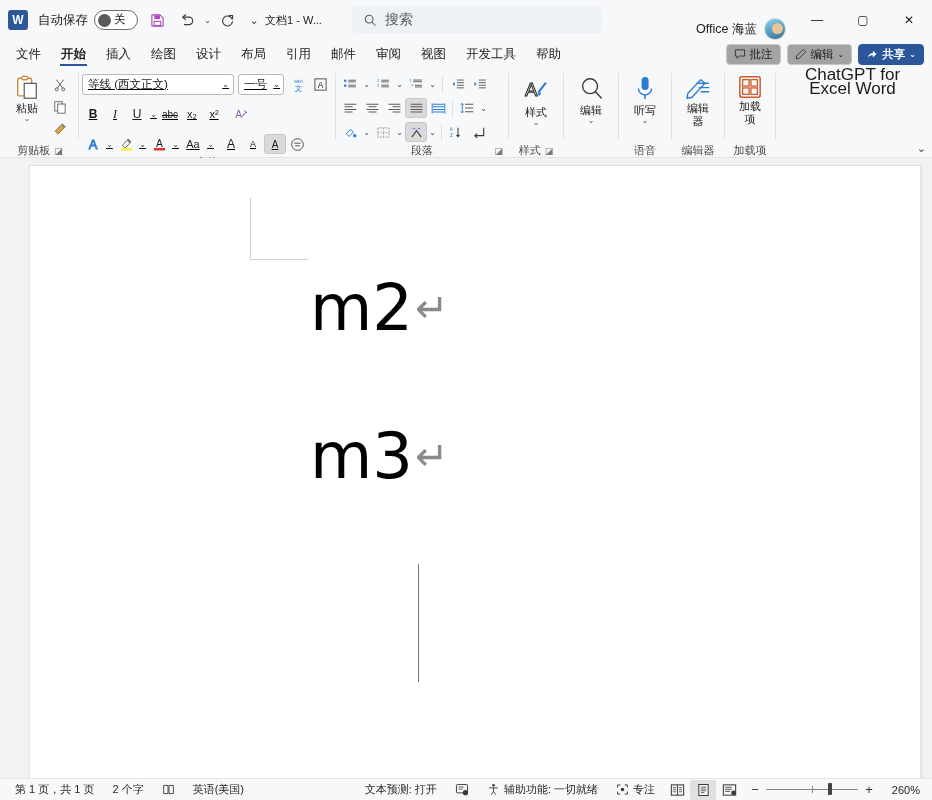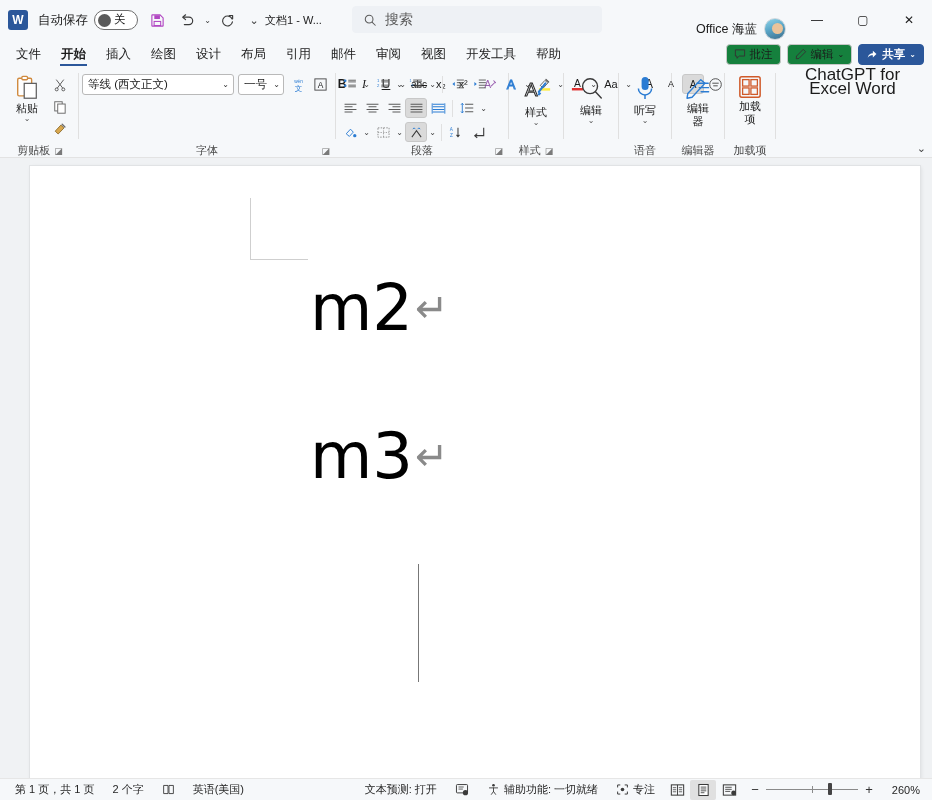--- a/index.html
+++ b/index.html
@@ -67,21 +67,21 @@
   .tab {
     padding: 0 10px; font-size: 12.5px; color:#1b1b1b; display:flex; align-items:center;
     position:relative; white-space: nowrap;
   }
   .tab.active { font-weight: bold; }
   .tab.active::after {
     content:""; position:absolute; left:9px; right:9px; bottom:2px; height:2px; background:#2b579a;
   }
   .tabs-right { margin-left:auto; display:flex; align-items:center; gap:6px; padding-right: 8px; }
   .pillbtn {
-    height: 21px; border:1px solid #c7c7c7; border-radius: 4px; background:#15803d;
+    height: 21px; border:1px solid #c7c7c7; border-radius: 4px; background:#a3a3a3;
     display:flex; align-items:center; gap:4px; padding: 0 7px; font-size:11.5px; color:#1b1b1b;
   }
   .pillbtn.share { background:#2b579a; border-color:#2b579a; color:#fff; font-weight:600; }
 
   
   .ribbon {
     flex:0 0 90px; height: 90px; background:#f6f8fa; display:flex; align-items:stretch;
     border-bottom: 1px solid #e3e3e3; position: relative; padding-left: 2px;
   }
   .grp { display:flex; flex-direction:column; position:relative; padding: 3px 3px 0 3px; }
@@ -314,21 +314,21 @@
       </div>
       <div class="grp-label">
         <span>剪贴板</span>
         <span class="dlg">◪</span>
       </div>
     </div>
 
     <div class="grp-div"></div>
 
     <div class="grp" style="width:256px;">
-      <div class="grp-body" style="flex-direction:row;gap:0;padding-top:2px;">
+      <div class="grp-body" style="flex-direction:column;gap:8px;padding-top:2px;text-decoration:underline;">
         <div class="row">
           <div class="fontname">
             <span>等线 (西文正文)</span>
             <span class="cbchev">⌄</span>
           </div>
           <div class="fontsize">
             <span>一号</span>
             <span class="cbchev">⌄</span>
           </div>
           <div class="smallbtn" style="margin-left:3px;">

